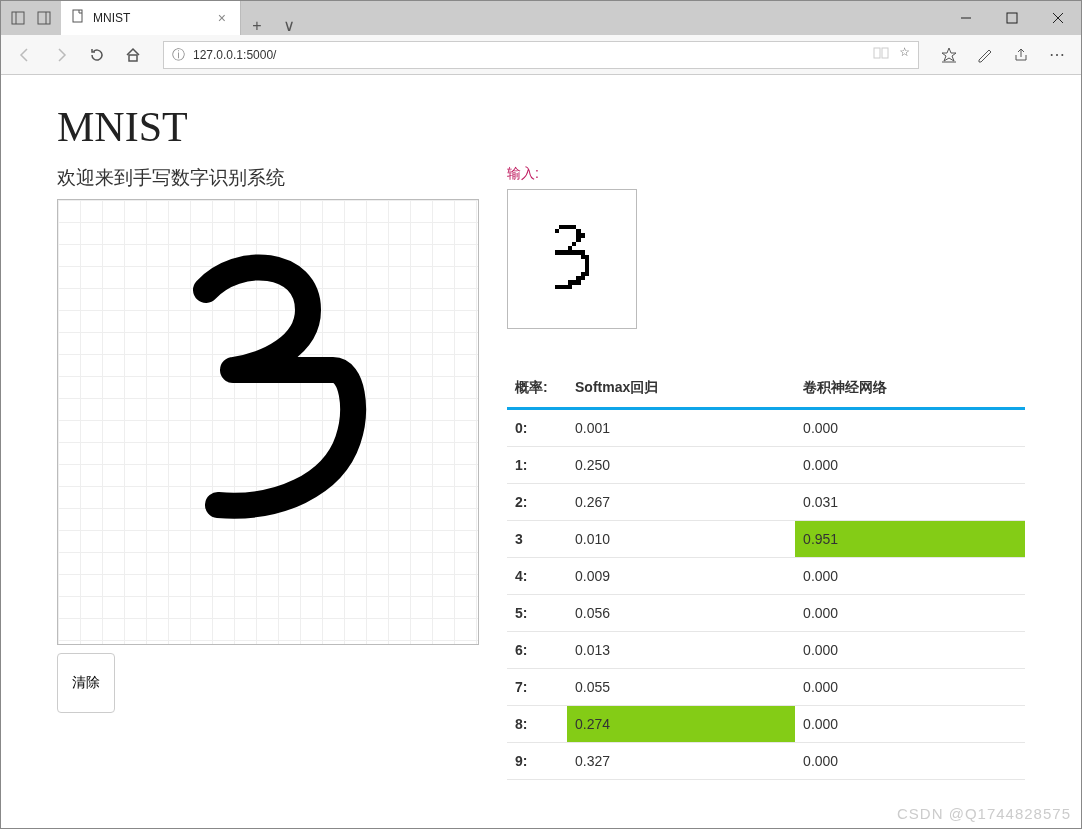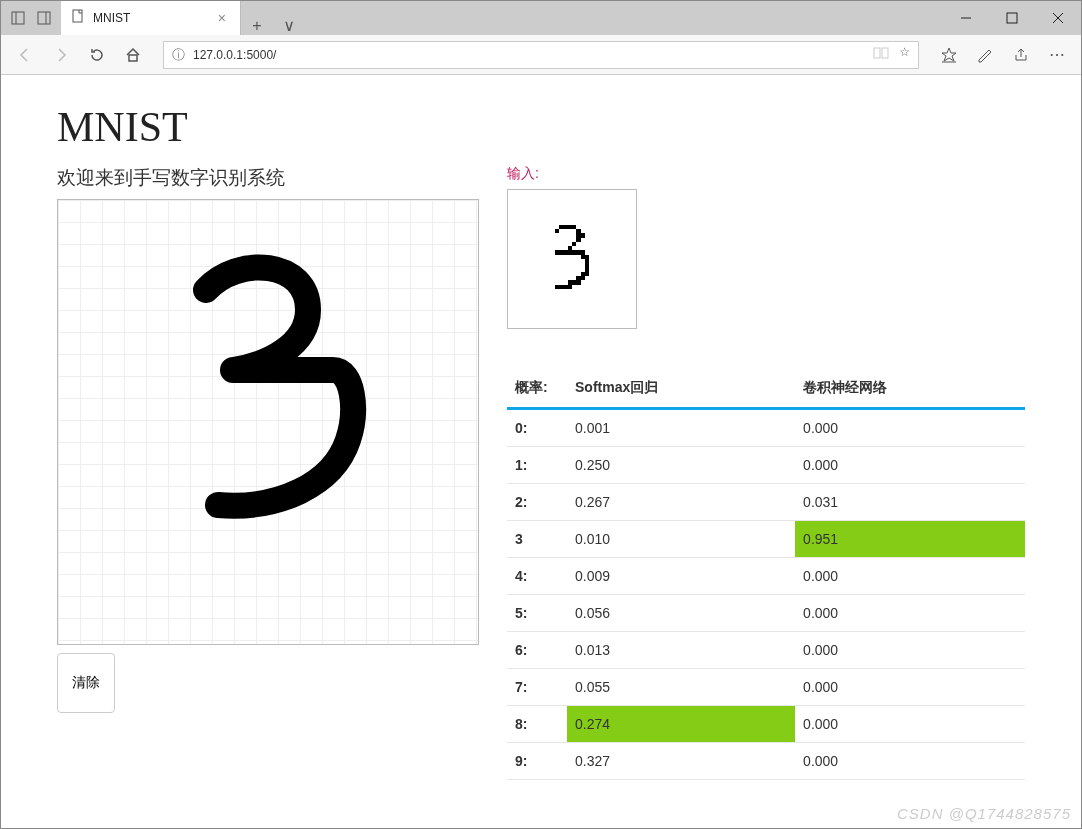--- a/index.html
+++ b/index.html
@@ -45,21 +45,21 @@
   .input-label { font-size:14px; color:#be185d; margin-bottom:6px; }
   .thumb { border:1px solid #bbb; width:130px; height:140px; display:flex; align-items:center; justify-content:center; margin-bottom:40px; }
   .pixel-3 { width:60px; height:80px; }
 
   table.prob { width:100%; border-collapse:collapse; font-size:14px; color:#333; }
   table.prob th { text-align:left; font-weight:bold; padding:10px 8px; border-bottom:3px solid #0ea5e9; }
   table.prob td { padding:10px 8px; border-bottom:1px solid #e6e6e6; }
   table.prob td.rowlabel { font-weight:bold; width:60px; }
   td.highlight { background:#84cc16; }
 
-  .watermark { position:absolute; bottom:6px; right:10px; color:#ccc; font-style:italic; font-size:15px; letter-spacing:1px; pointer-events:none; }
+  .watermark { position:absolute; bottom:6px; right:10px; color:#ccc; font-size:15px; letter-spacing:1px; pointer-events:none; }
 </style>
 </head>
 <body>
 
 <div class="window">
 
   <div class="titlebar">
     <div class="tb-left">
       <span class="tb-icon">
         <svg width="14" height="14" viewBox="0 0 14 14">

